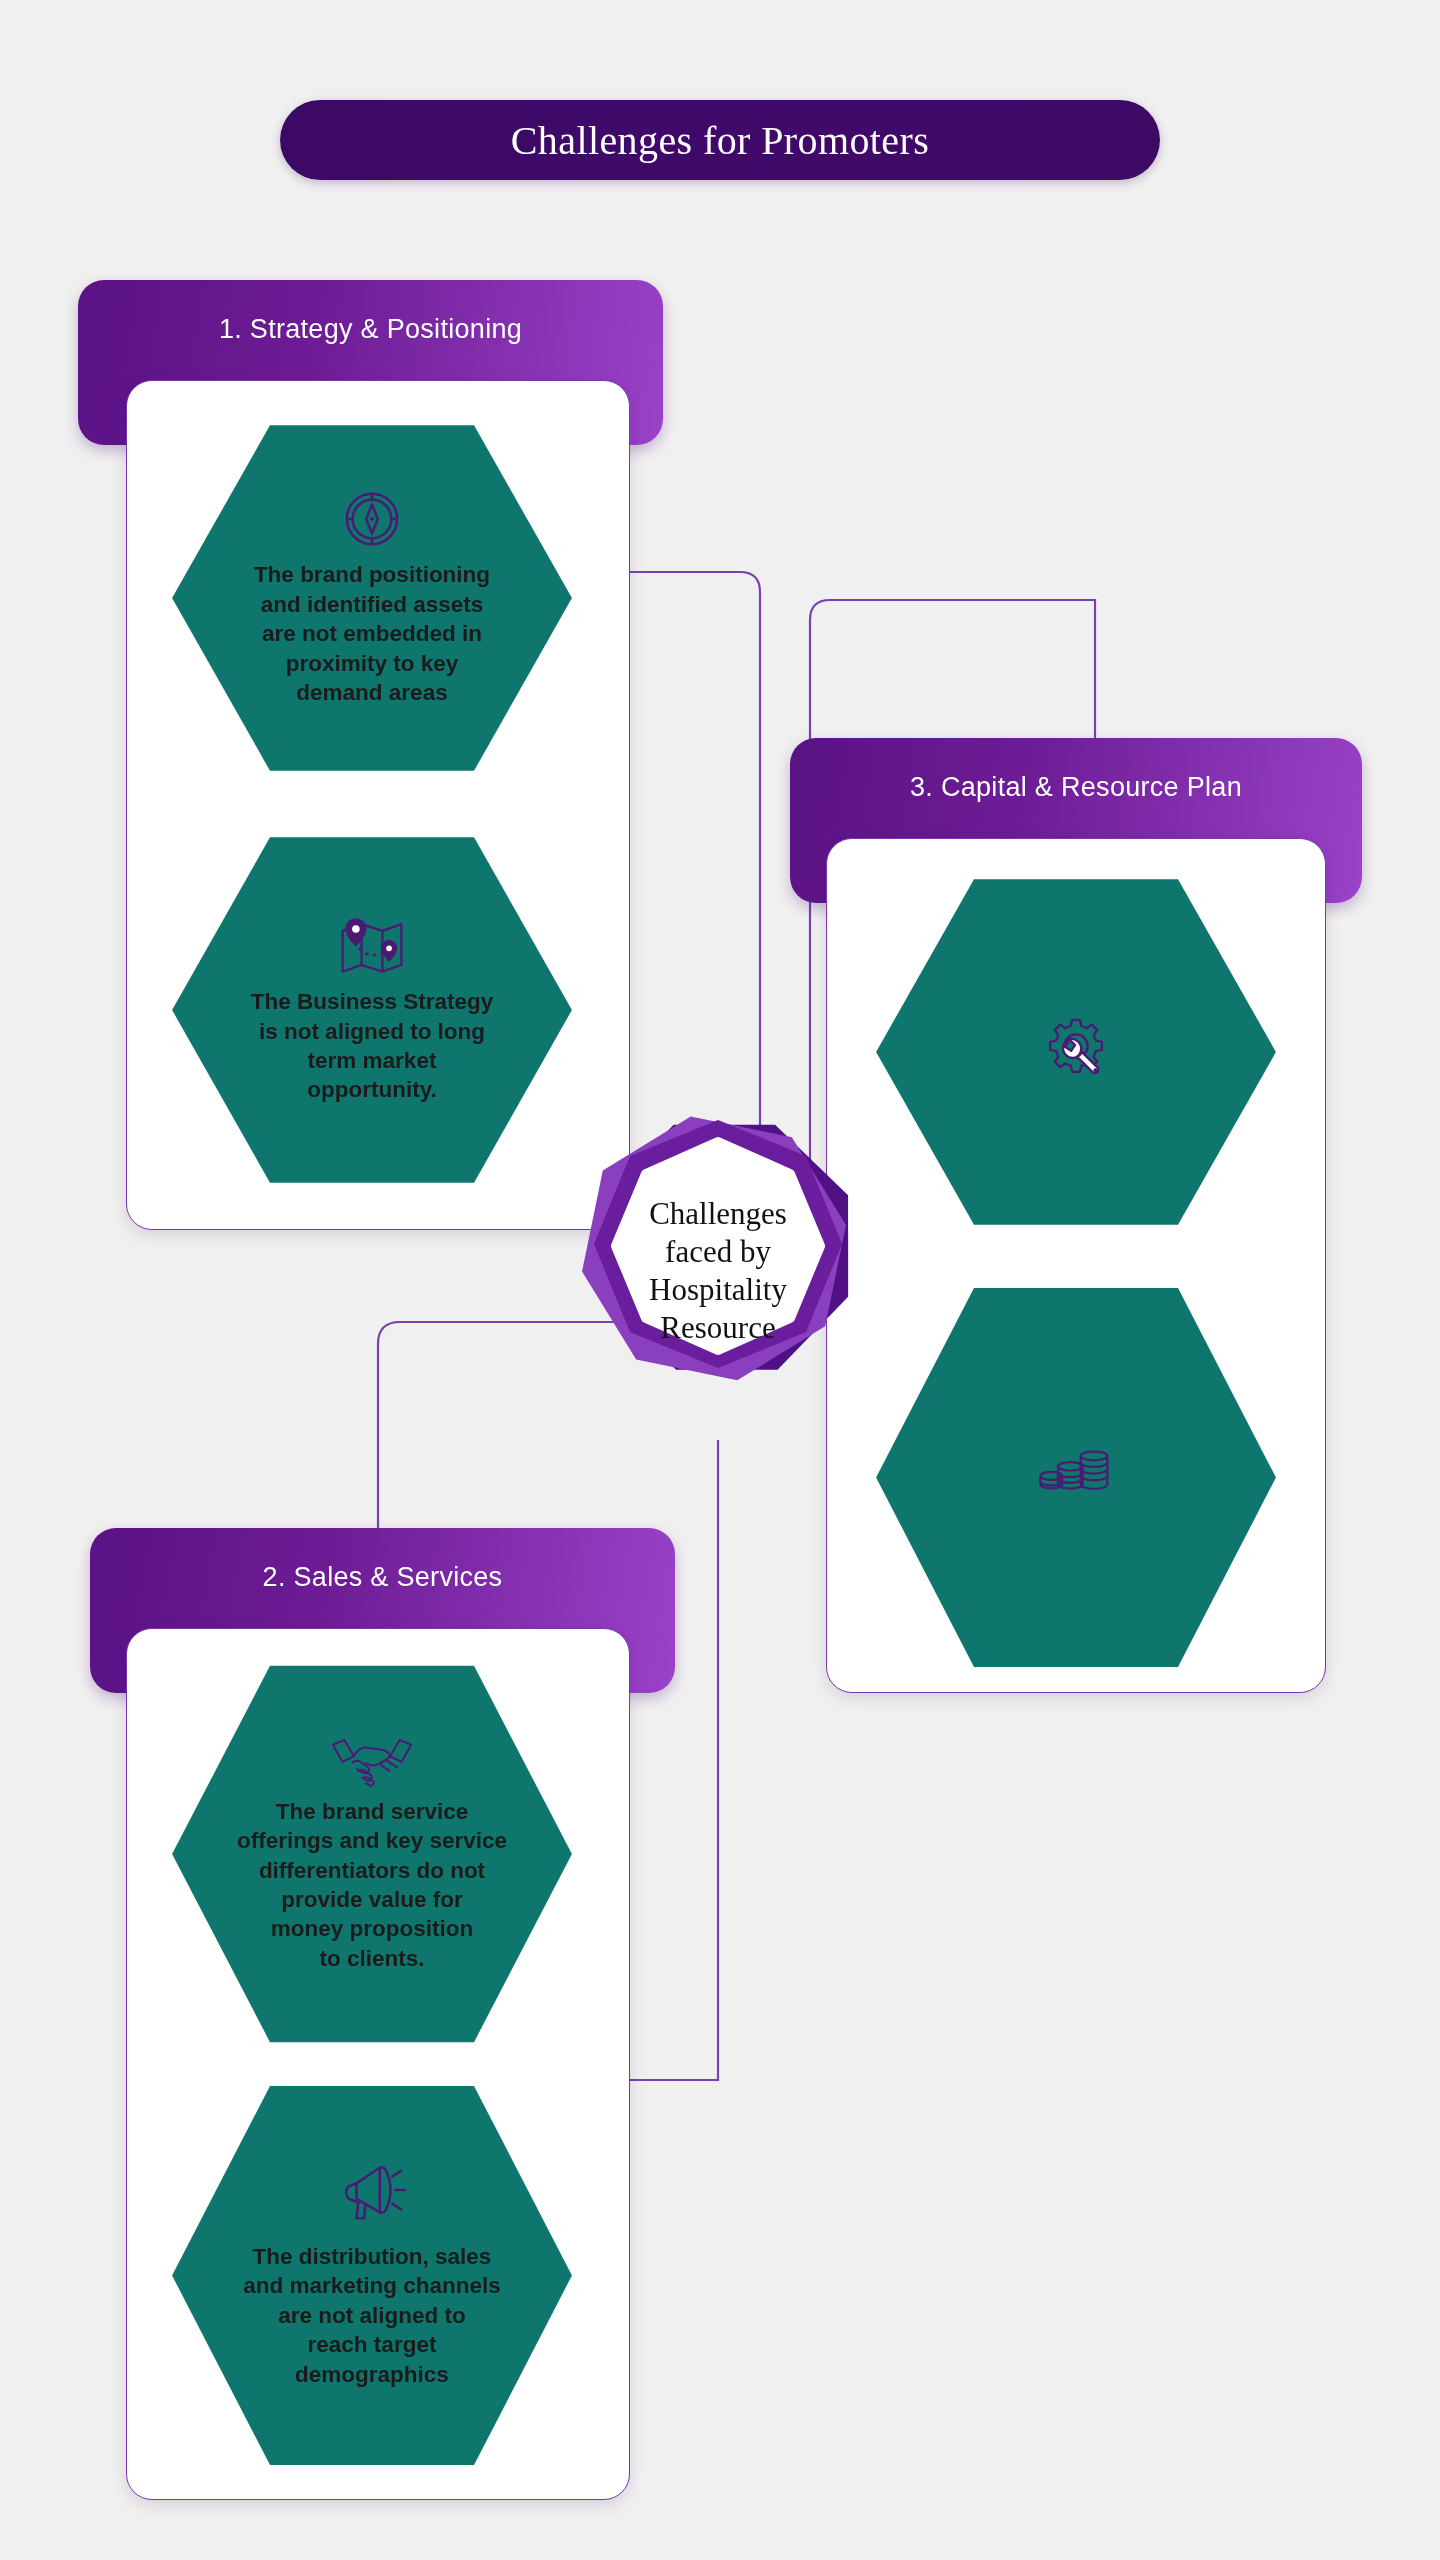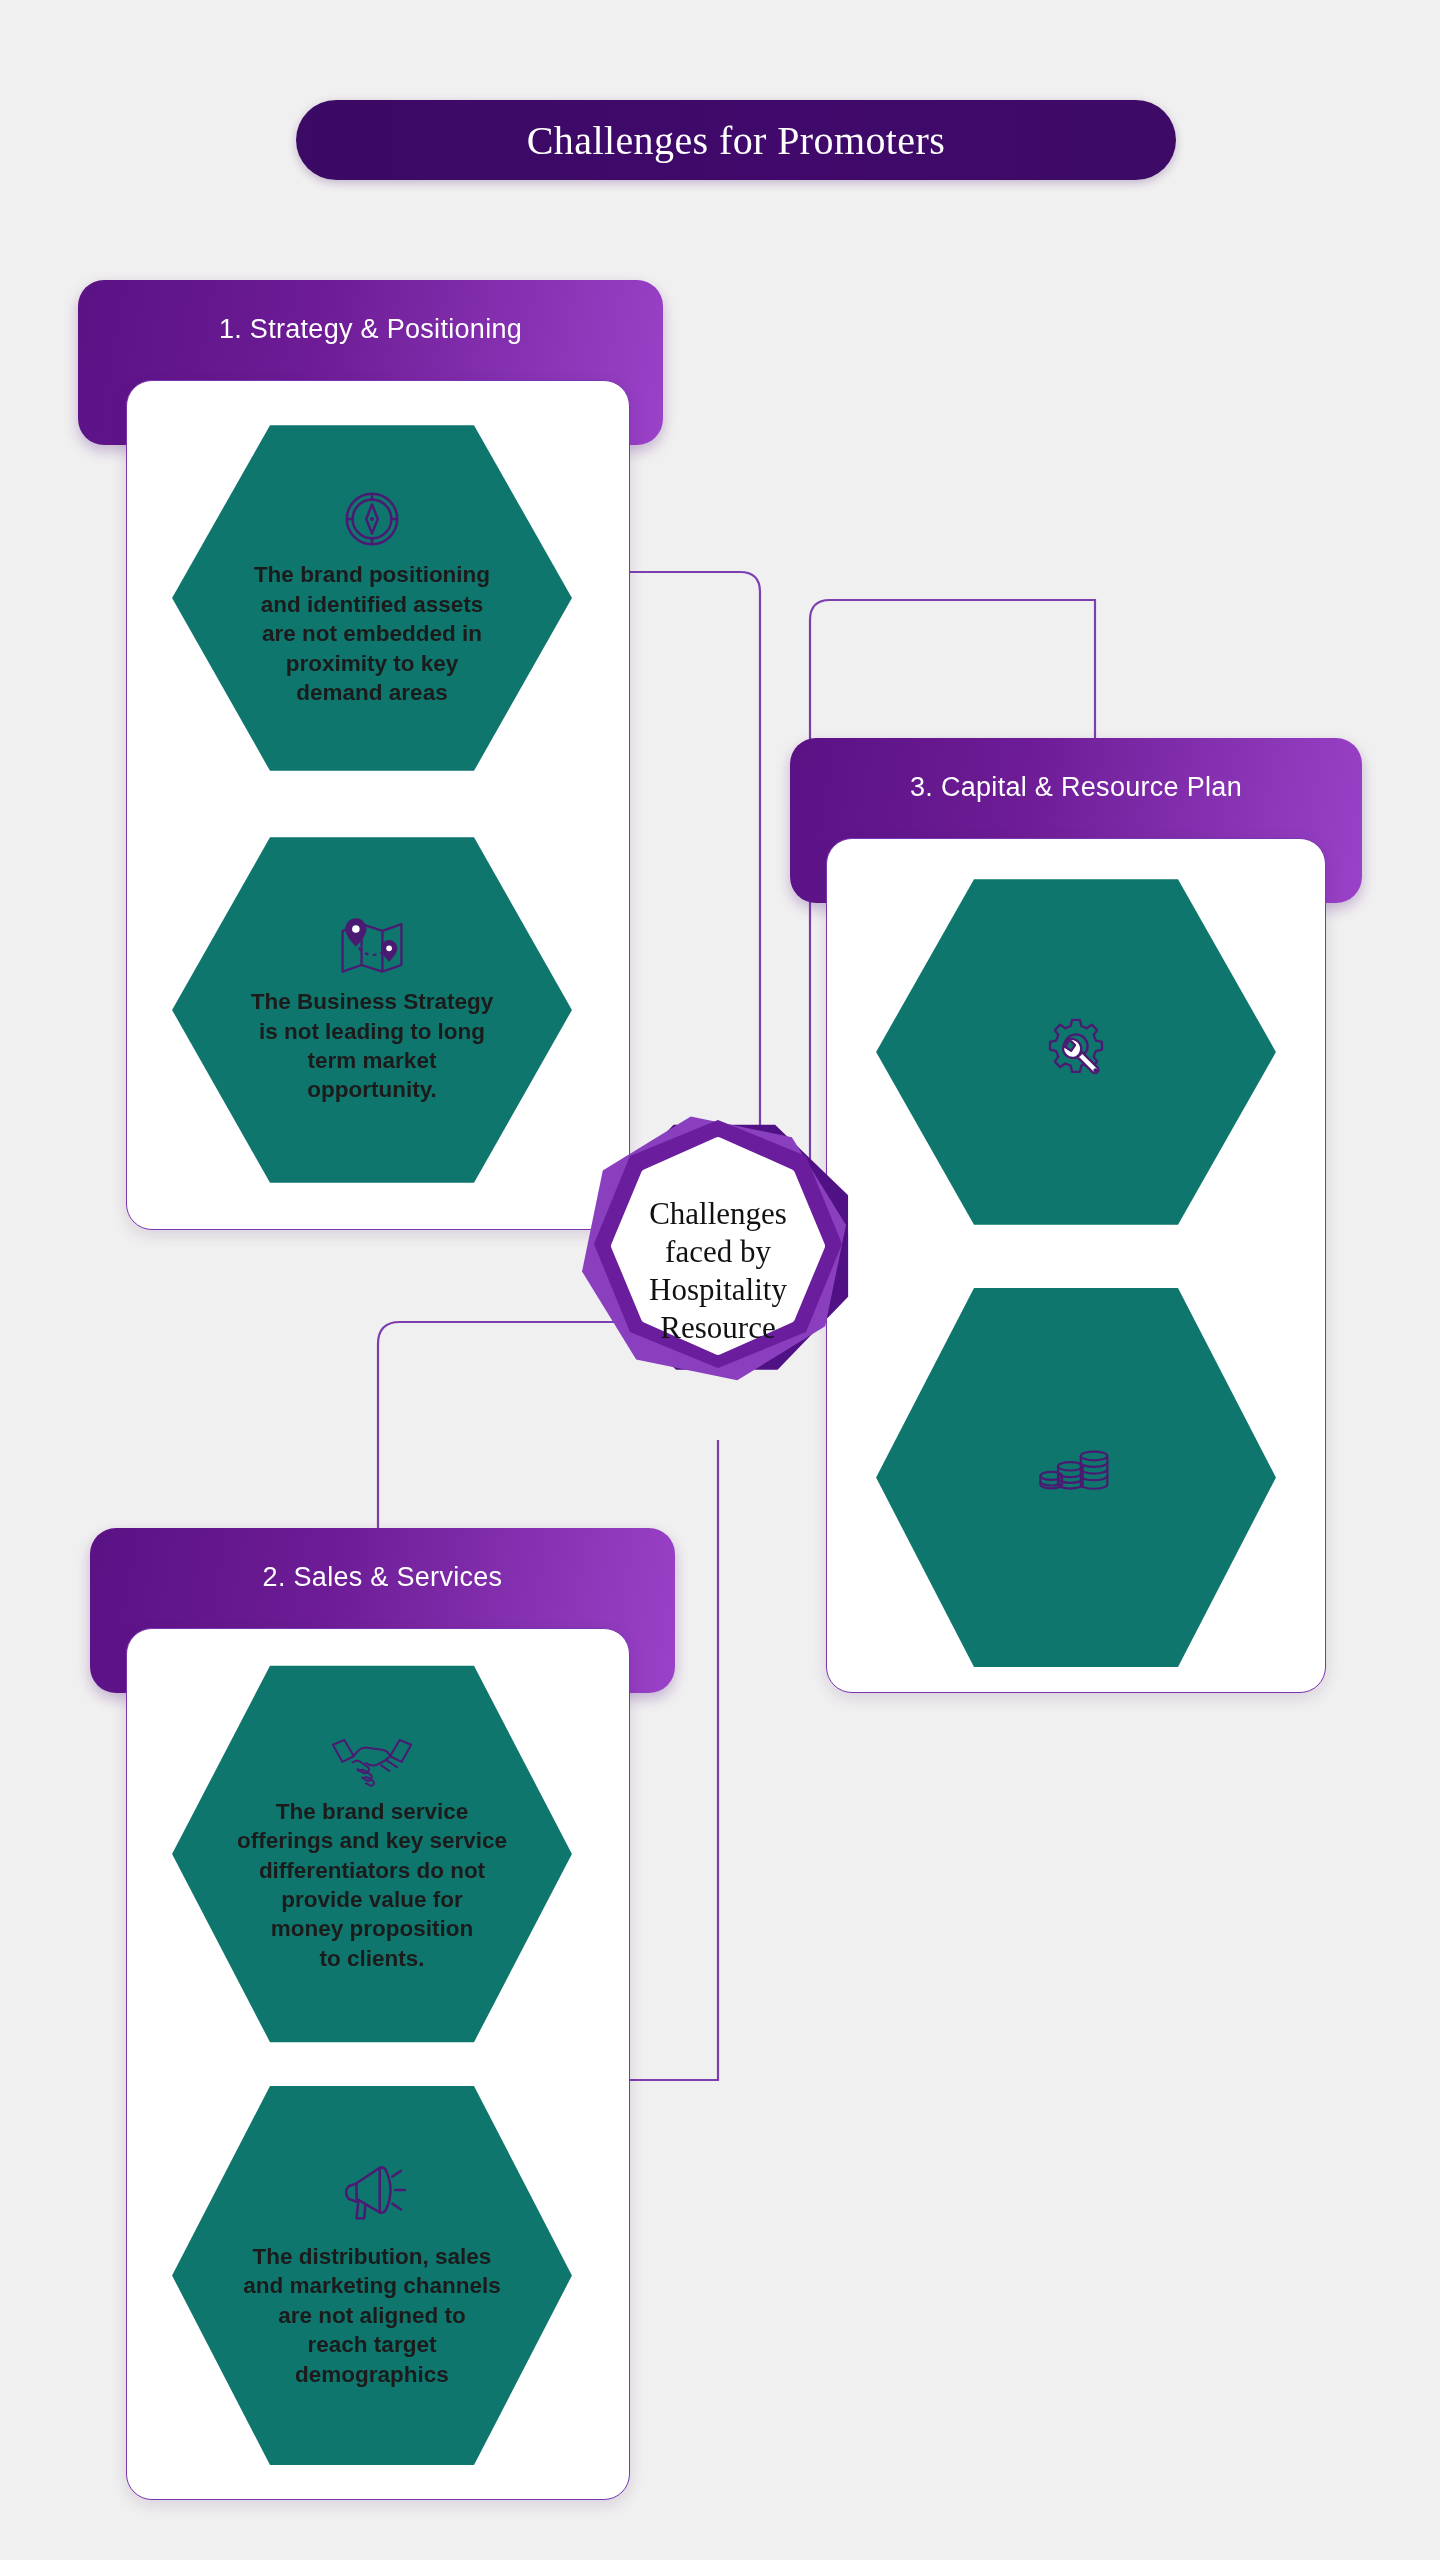--- a/index.html
+++ b/index.html
@@ -6,21 +6,21 @@
   html, body {
     width: 1440px; height: 2560px;
     background: #f1f0f0;
     font-family: "Liberation Sans", sans-serif;
     overflow: hidden;
   }
   #stage { position: relative; width: 1440px; height: 2560px; }
 
   
   .title-pill {
-    position: absolute; left: 296px; top: 100px;
+    position: absolute; left: 280px; top: 100px;
     width: 880px; height: 80px;
     background: linear-gradient(90deg,#3b0a64 0%,#40096b 55%,#3d0a66 100%);
     border-radius: 44px;
     display: flex; align-items: center; justify-content: center;
     box-shadow: 0 3px 10px rgba(60,10,100,.25);
   }
   .title-pill span {
     color: #ffffff;
     font-family: "Liberation Serif", serif;
     font-size: 40px; letter-spacing: .4px;
@@ -138,21 +138,21 @@
           <path d="M8 16 L28 9 L50 16 L70 9 L70 52 L50 59 L28 52 L8 59 Z" stroke-linejoin="round"></path>
           <path d="M28 9 L28 52 M50 16 L50 59"></path>
           <path d="M22 4 a10 10 0 0 1 10 10 c0 7 -10 17 -10 17 s-10 -10 -10 -17 a10 10 0 0 1 10 -10 z" fill="#4b1a72" stroke="#4b1a72"></path>
           <circle cx="22" cy="14" r="4" fill="#ffffff" stroke="none"></circle>
           <path d="M57 27 a7.5 7.5 0 0 1 7.5 7.5 c0 5.2 -7.5 12.5 -7.5 12.5 s-7.5 -7.3 -7.5 -12.5 a7.5 7.5 0 0 1 7.5 -7.5 z" fill="#4b1a72" stroke="#4b1a72"></path>
           <circle cx="57" cy="34.5" r="3" fill="#ffffff" stroke="none"></circle>
           <path d="M25 34 q10 10 18 7 q10 -4 14 2" stroke-dasharray="4 4.5"></path>
         </svg>
       </span>
       <span class="txt">The Business Strategy
-is not leading to long
+is not aligned to long
 term market
 opportunity.</span>
     </div>
   </div>
 
   <div class="cat">
     <div class="cat-head g1" style="left:790px; top:738px; width:572px; height:165px; padding-bottom:66px;">
       <span>3. Capital &amp; Resource Plan</span>
     </div>
     <div class="cat-body" style="left:826px; top:838px; width:500px; height:855px;"></div>

